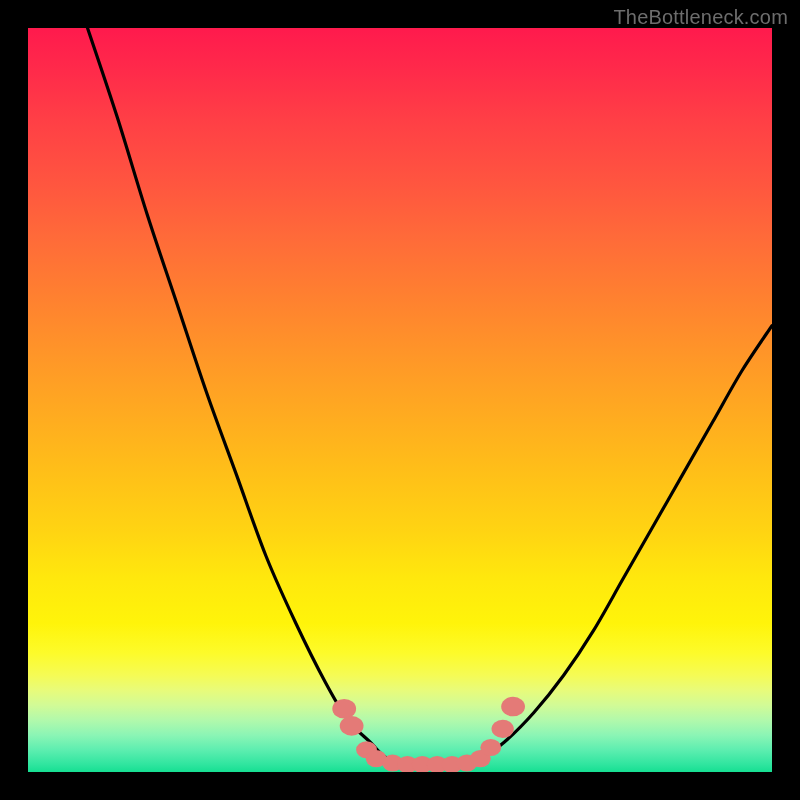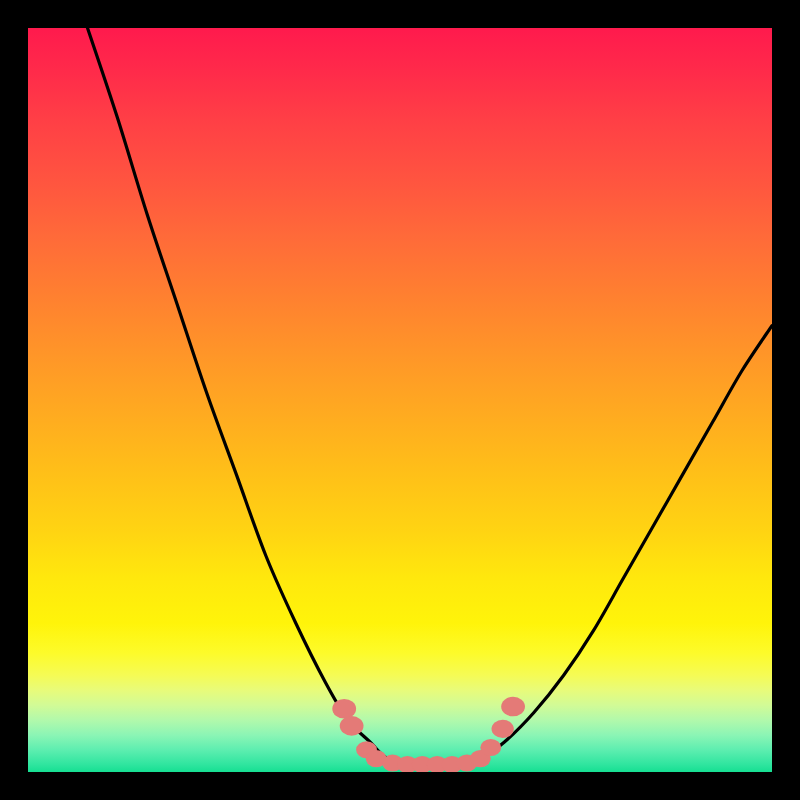--- a/index.html
+++ b/index.html
@@ -83,20 +83,21 @@
   }
   .bead {
     fill: #e47a77;
     stroke: none;
   }
 </style>
 </head>
 <body>
 
 <div class="frame">
+  <div class="watermark">TheBottleneck.com</div>
 
   <div class="plot-area">
     <div class="gradient"></div>
 
     <svg class="curve" viewBox="0 0 744 744" preserveAspectRatio="none">
       <path id="curve-path" class="curve-path" d="M 59.52 0.00 C 64.48 14.88, 79.36 58.28, 89.28 89.28 C 99.20 120.28, 109.12 155.00, 119.04 186.00 C 128.96 217.00, 138.88 245.52, 148.80 275.28 C 158.72 305.04, 168.64 336.04, 178.56 364.56 C 188.48 393.08, 198.40 419.12, 208.32 446.40 C 218.24 473.68, 228.16 503.44, 238.08 528.24 C 248.00 553.04, 257.92 574.12, 267.84 595.20 C 277.76 616.28, 288.92 638.60, 297.60 654.72 C 306.28 670.84, 312.48 682.00, 319.92 691.92 C 327.36 701.84, 336.04 708.04, 342.24 714.24 C 348.44 720.44, 352.16 725.65, 357.12 729.12 C 362.08 732.59, 367.04 733.83, 372.00 735.07 C 376.96 736.31, 380.68 736.31, 386.88 736.56 C 393.08 736.81, 401.76 736.81, 409.20 736.56 C 416.64 736.31, 424.08 736.31, 431.52 735.07 C 438.96 733.83, 446.40 732.59, 453.84 729.12 C 461.28 725.65, 467.48 721.68, 476.16 714.24 C 484.84 706.80, 496.00 695.64, 505.92 684.48 C 515.84 673.32, 525.76 660.92, 535.68 647.28 C 545.60 633.64, 555.52 618.76, 565.44 602.64 C 575.36 586.52, 585.28 567.92, 595.20 550.56 C 605.12 533.20, 615.04 515.84, 624.96 498.48 C 634.88 481.12, 644.80 463.76, 654.72 446.40 C 664.64 429.04, 674.56 411.68, 684.48 394.32 C 694.40 376.96, 704.32 358.36, 714.24 342.24 C 724.16 326.12, 739.04 305.04, 744.00 297.60" stroke="#000000"></path>
       <g id="beads">
           <ellipse class="bead" cx="316.20" cy="680.76" rx="11.90" ry="9.76" fill="#e47a77"></ellipse>
           <ellipse class="bead" cx="323.64" cy="697.87" rx="11.90" ry="9.76" fill="#e47a77"></ellipse>
           <ellipse class="bead" cx="338.52" cy="721.68" rx="10.42" ry="8.54" fill="#e47a77"></ellipse>

